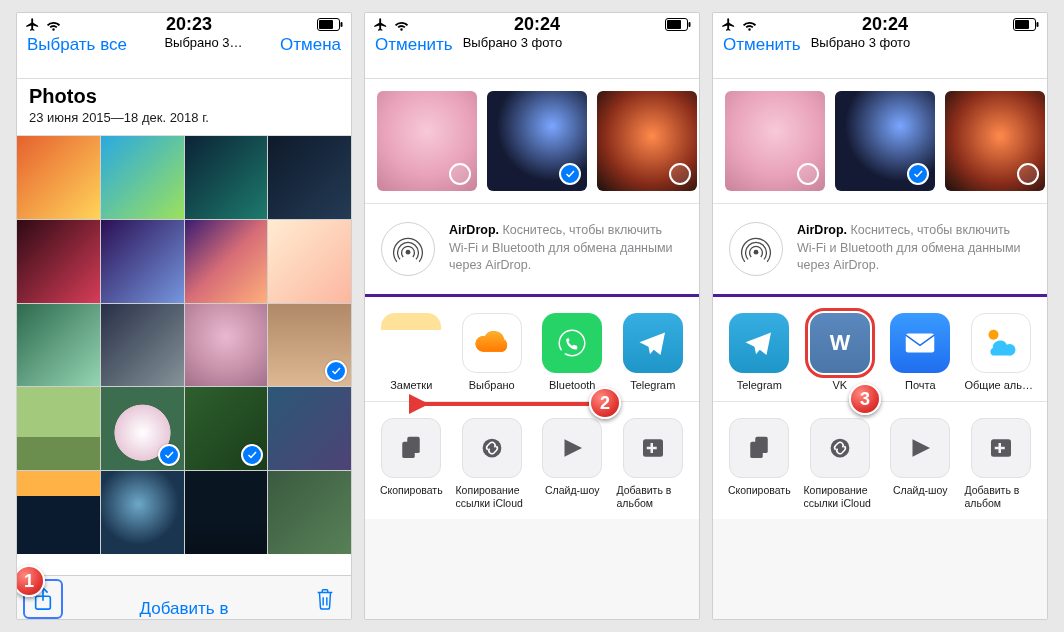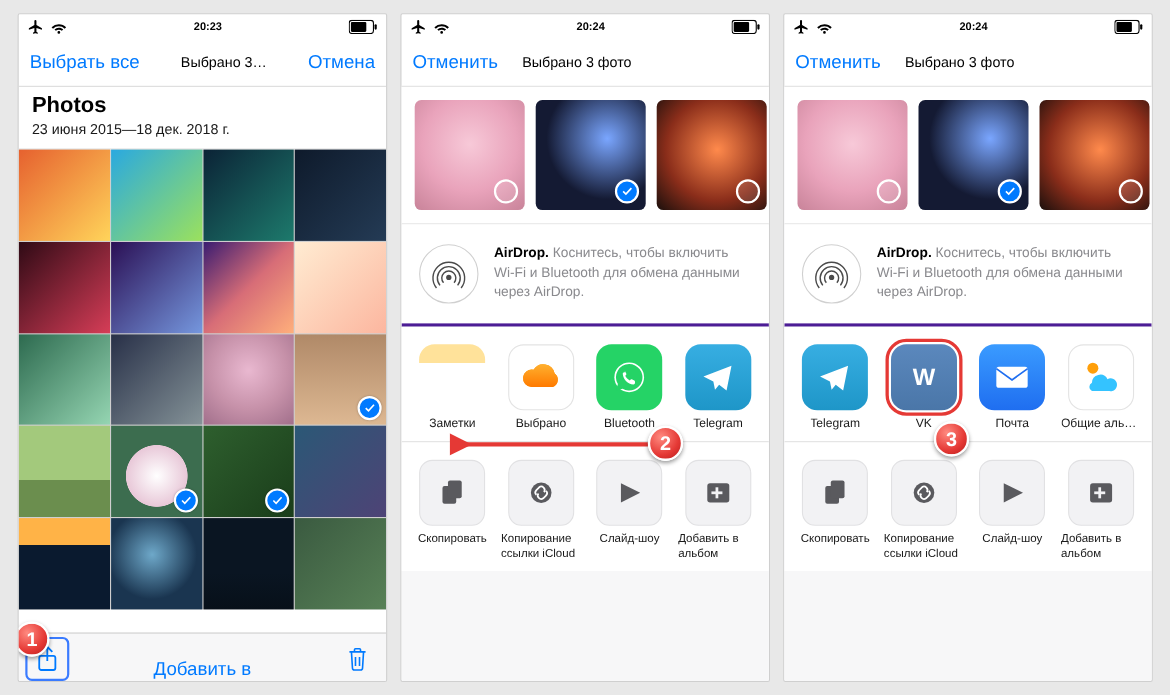--- a/index.html
+++ b/index.html
@@ -1,23 +1,23 @@
 <!DOCTYPE html>
 <html><head>
 <meta charset="utf-8">
 <style>
   *{box-sizing:border-box;margin:0;padding:0;font-family:-apple-system,"Helvetica Neue",Arial,sans-serif;-webkit-font-smoothing:antialiased}
   body{background:#e8e8e8;width:1064px;height:632px;display:flex;gap:12px;justify-content:center;align-items:flex-start;padding:12px 0;overflow:hidden}
   .phone{width:336px;height:608px;background:#fff;border:1px solid #cfcfcf;border-radius:2px;overflow:hidden;display:flex;flex-direction:column;position:relative}
   
-  .status{height:22px;display:flex;align-items:center;justify-content:space-between;padding:0 8px;font-size:10px;font-weight:600}
+  .status{height:22px;display:flex;align-items:center;justify-content:space-between;padding:0 8px;font-size:18px;font-weight:600}
   .status .left,.status .right{display:flex;gap:6px;align-items:center}
   .status svg{display:block}
   
-  .nav{height:44px;display:flex;align-items:center;gap:18px;padding:0 10px;border-bottom:1px solid #dcdcdc}
+  .nav{height:44px;display:flex;align-items:flex-start;gap:6px;padding:0 10px;border-bottom:1px solid #dcdcdc}
   .nav-link{color:#007aff;font-size:17px;white-space:nowrap}
   .nav-title{font-weight:400;font-size:13px;white-space:nowrap;overflow:hidden;text-overflow:ellipsis}
   .nav .grow{flex:1;min-width:0;text-align:center}
   .nav .grow.left{text-align:left}
   .nav .r{margin-left:auto}
   
   .sec-hd{padding:6px 12px 10px;border-bottom:1px solid #dcdcdc}
   .sec-hd .t{font-weight:700;font-size:20px}
   .sec-hd .s{font-size:13px;color:#1a1a1a;margin-top:2px}
   .grid{display:grid;grid-template-columns:repeat(4,1fr);gap:1px;background:#cfcfcf}

